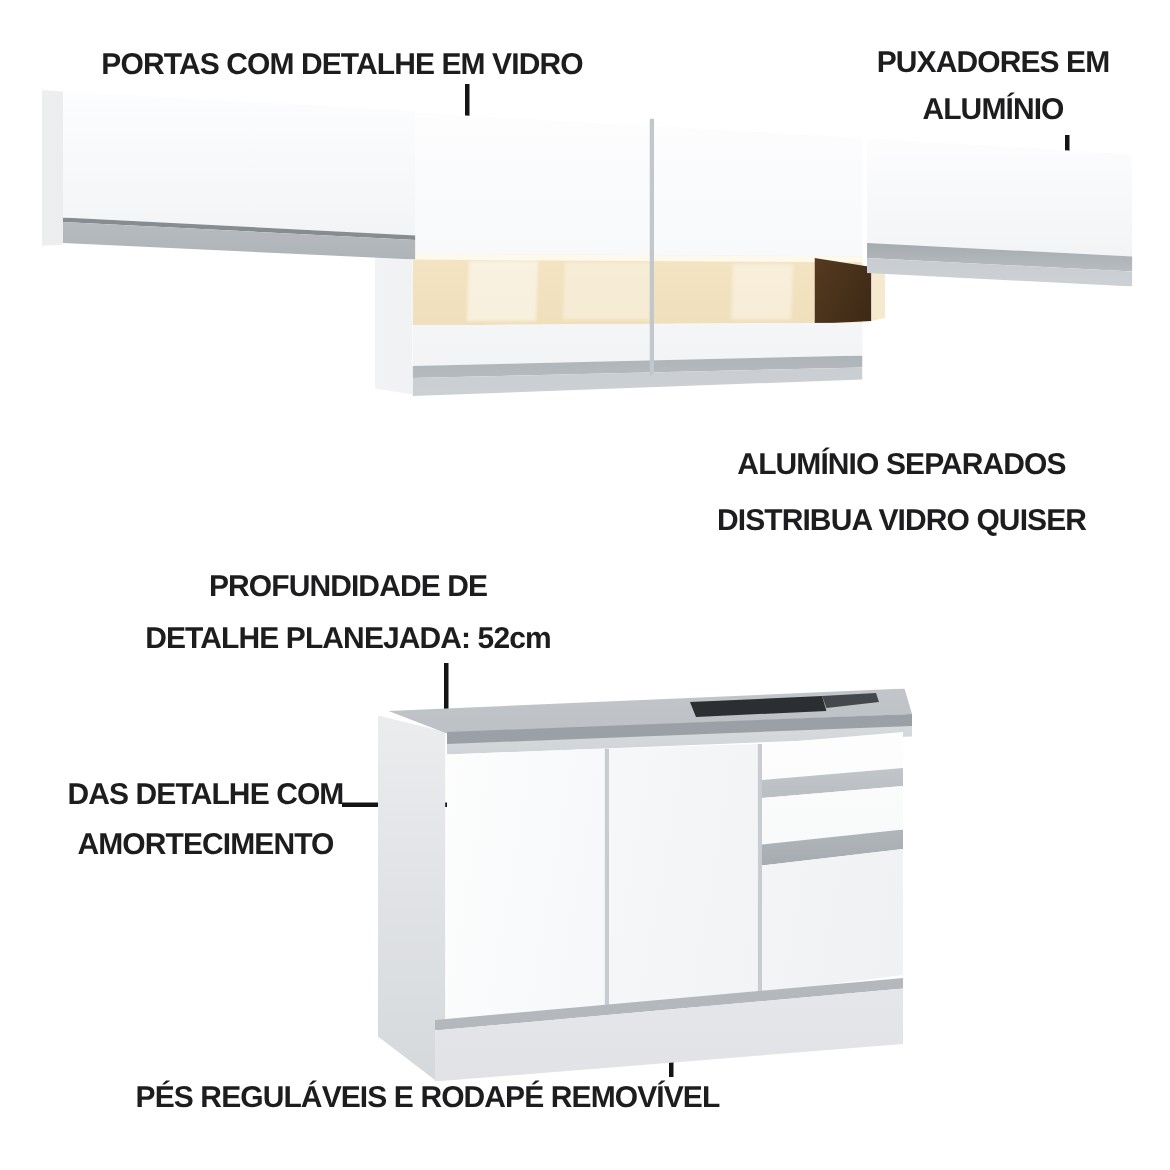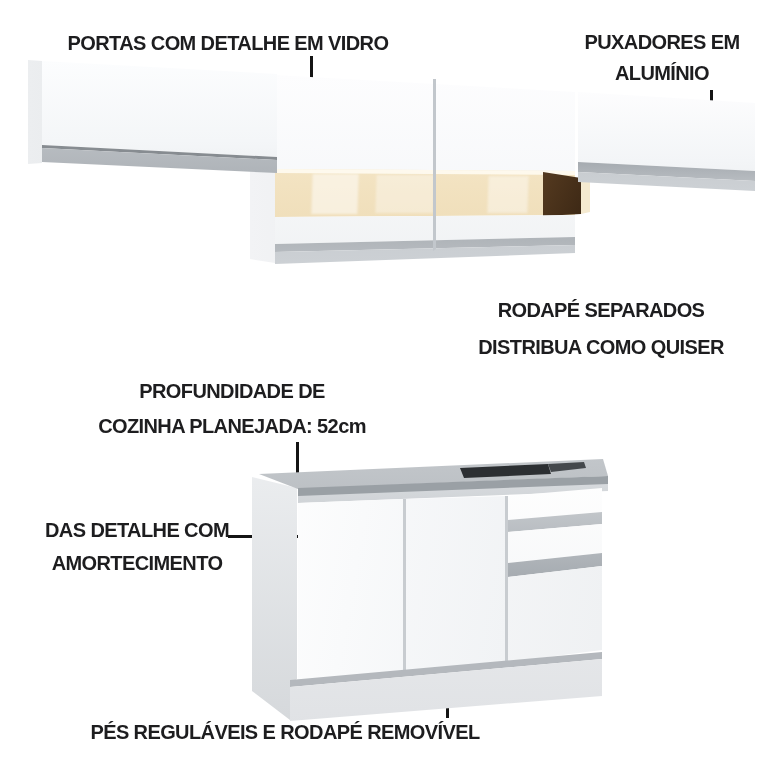--- a/index.html
+++ b/index.html
@@ -100,26 +100,26 @@
 <div class="canvas">
 
   <div class="ann" id="ann-glass">
     <div>PORTAS COM DETALHE EM VIDRO</div>
   </div>
   <div class="ann" id="ann-puxadores">
     <div>PUXADORES EM</div>
     <div>ALUMÍNIO</div>
   </div>
   <div class="ann" id="ann-modulos">
-    <div>RODAPÉ SEPARADOS</div>
-    <div>DISTRIBUA COMO QUISER</div>
+    <div>ALUMÍNIO SEPARADOS</div>
+    <div>DISTRIBUA VIDRO QUISER</div>
   </div>
   <div class="ann" id="ann-depth">
     <div>PROFUNDIDADE DE</div>
-    <div>COZINHA PLANEJADA: 52cm</div>
+    <div>DETALHE PLANEJADA: 52cm</div>
   </div>
   <div class="ann" id="ann-hinges">
     <div>DAS DETALHE COM</div>
     <div>AMORTECIMENTO</div>
   </div>
   <div class="ann" id="ann-feet">
     <div>PÉS REGULÁVEIS E RODAPÉ REMOVÍVEL</div>
   </div>
 
   <div class="callout" id="line-glass"></div>

